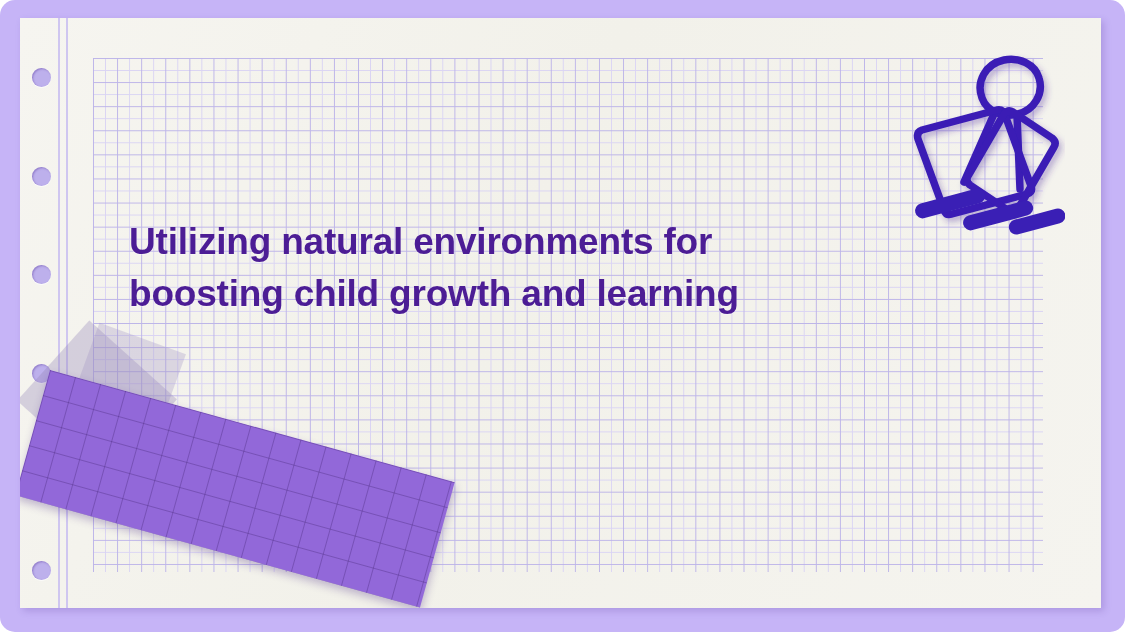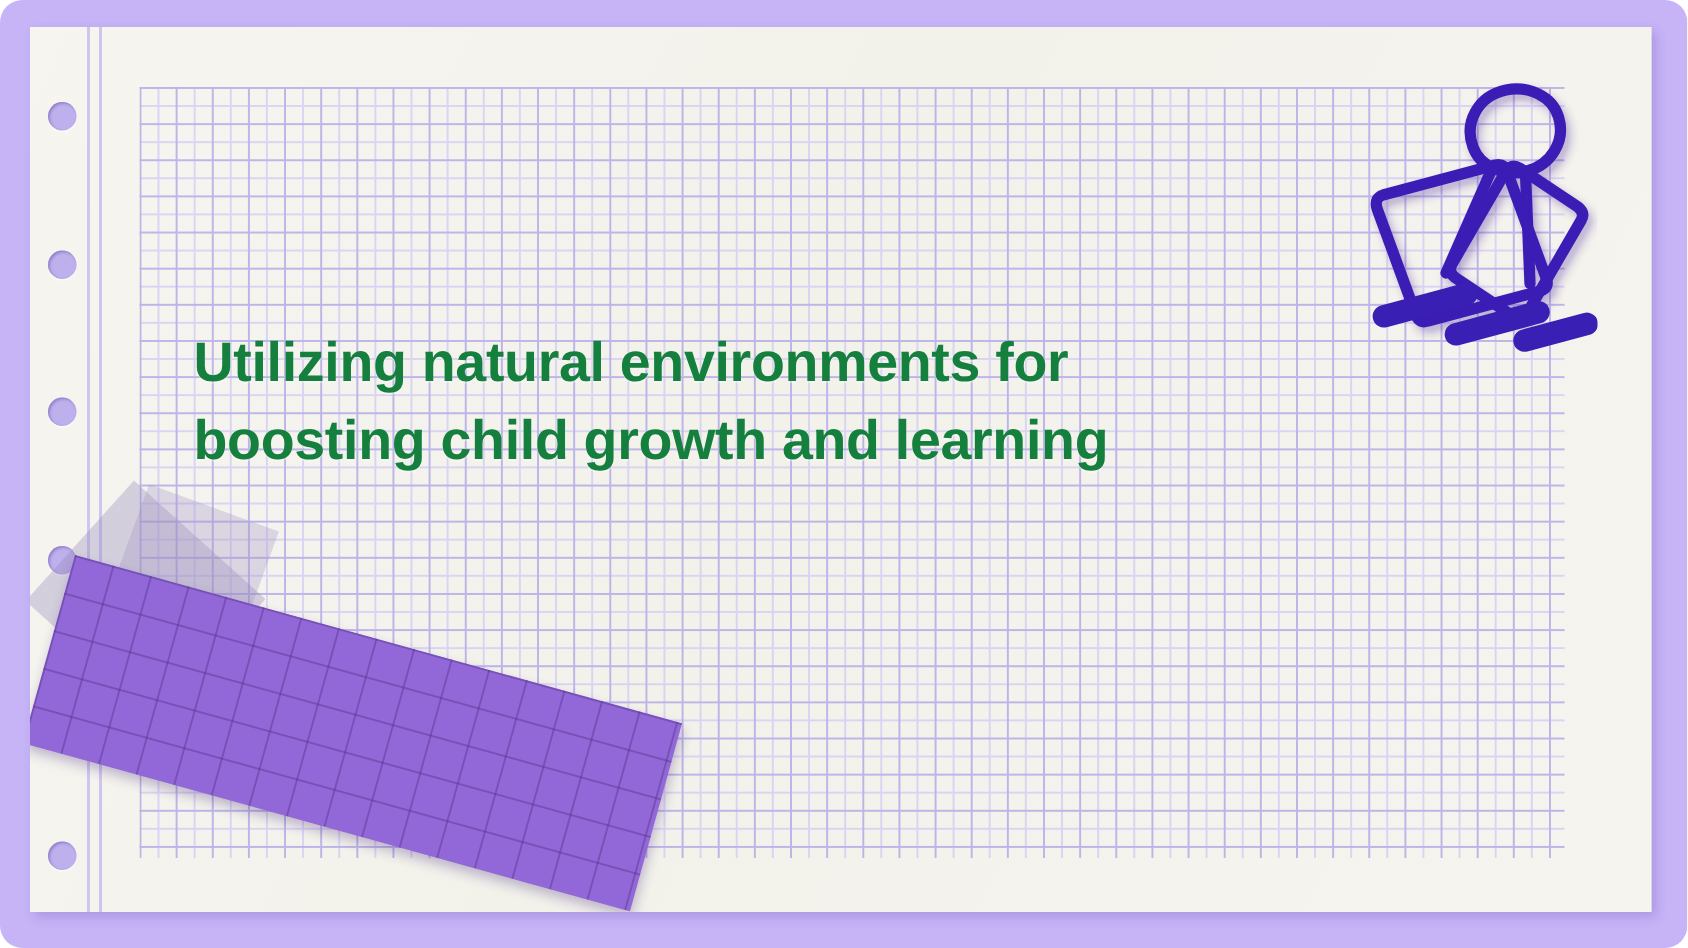--- a/index.html
+++ b/index.html
@@ -100,21 +100,21 @@
 
   
   .title {
     position: absolute;
     left: 109px;
     top: 198px;
     width: 790px;
     font-size: 37px;
     line-height: 52px;
     font-weight: bold;
-    color: #15803d;
+    color: #4c1d95;
     letter-spacing: -0.2px;
     white-space: pre-line;
     text-shadow: 0 1px 0 rgba(255,255,255,0.35);
   }
 
   
   .tape {
     position: absolute;
     left: 18px;
     top: 328px;

